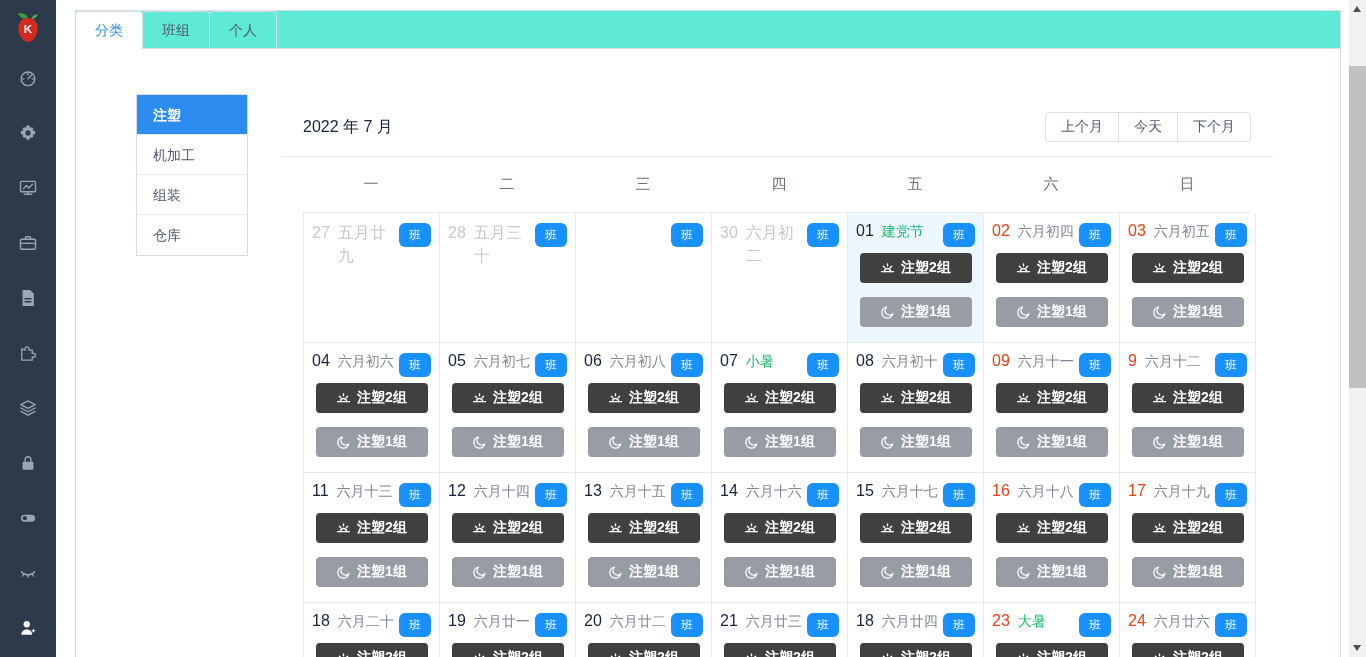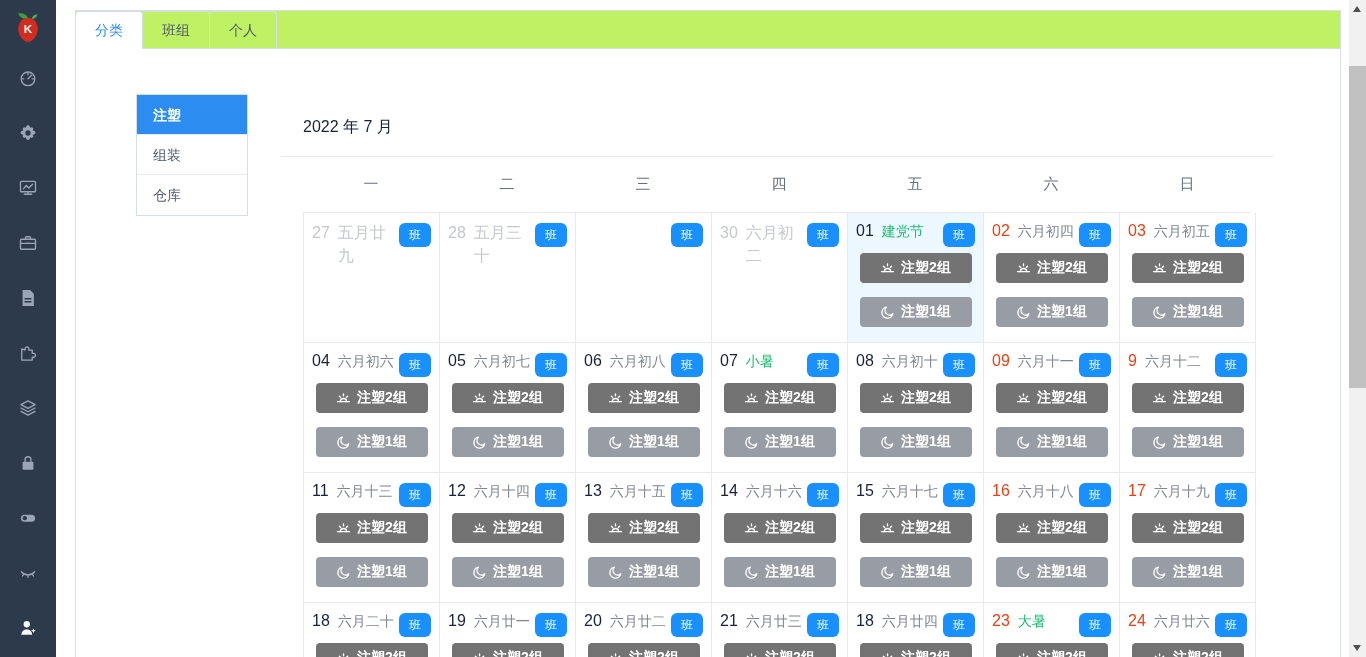--- a/index.html
+++ b/index.html
@@ -17,21 +17,21 @@
   .sicon .fillpart { fill:#9aa5b5; stroke:none; }
   .sicon.white { stroke:#f5f7fa; }
   .sicon.white .fillpart { fill:#f5f7fa; }
 
   
   .main { position:absolute; left:56px; top:0; right:17px; bottom:0; background:#fff; }
   .card { position:absolute; left:19px; top:10px; width:1266px; bottom:-10px;
           border:1px solid #d7dde4; background:#fff; }
 
   
-  .tabbar { height:38px; background:#bef264; border-bottom:1px solid #d7dde4; display:flex; }
+  .tabbar { height:38px; background:#5eead4; border-bottom:1px solid #d7dde4; display:flex; }
   .tab { min-width:68px; height:38px; display:flex; align-items:center; justify-content:center;
          font-size:14px; color:#51586b; border:1px solid #d7dde4; border-bottom:none;
          border-radius:4px 4px 0 0; margin-left:-1px; cursor:pointer; }
   .tab:first-child { margin-left:-1px; }
   .tab.active { background:#fff; color:#2d8cf0; position:relative; }
   .tab.active::after { content:""; position:absolute; left:0; right:0; bottom:-1px; height:1px; background:#fff; }
 
   .content { position:absolute; left:0; right:0; top:38px; bottom:0; background:#fff; }
 
   
@@ -68,21 +68,21 @@
   .lunar { font-size:14px; color:#808695; line-height:1.45; }
   .lunar.green { color:#19be6b; }
   .lunar.dim { color:#c5c8ce; font-size:16px; }
   .badge { position:absolute; top:10px; right:8px; width:32px; height:24px; border-radius:6px;
            background:#1890ff; color:#fff; font-size:12px; display:flex; align-items:center;
            justify-content:center; cursor:pointer; }
   .shifts { margin-top:12px; display:flex; flex-direction:column; align-items:center; gap:14px; }
   .shift { width:112px; height:30px; border-radius:4px; color:#fff; font-size:14px; font-weight:bold;
            display:flex; align-items:center; justify-content:center; gap:6px; cursor:pointer; }
   .shift svg { width:15px; height:15px; }
-  .shift.day-shift { background:#737373; }
+  .shift.day-shift { background:#404040; }
   .shift.night-shift { background:#989da5; }
 
   
   .scrollbar { position:fixed; right:0; top:0; width:17px; height:100%; background:#f1f1f1; z-index:9; }
   .sb-up, .sb-down { position:absolute; left:4px; width:0; height:0; cursor:pointer;
                      border-left:4.5px solid transparent; border-right:4.5px solid transparent; }
   .sb-up   { top:6px;    border-bottom:6px solid #4f4f4f; }
   .sb-down { bottom:6px; border-top:6px solid #4f4f4f; }
   .sb-thumb { position:absolute; top:66px; left:0; width:17px; height:322px; background:#c1c1c1; cursor:pointer; }
 </style>
@@ -182,27 +182,33 @@
         <div class="tab">
           <span>班组</span>
         </div>
         <div class="tab">
           <span>个人</span>
         </div>
       </div>
     <div class="content">
       <div class="cat-menu" id="cat-menu">
           <div class="cat-item selected"><span>注塑</span></div>
+          <div class="cat-item"><span>机加工</span></div>
           <div class="cat-item"><span>组装</span></div>
           <div class="cat-item"><span>仓库</span></div>
         </div>
 
       <div class="calendar">
         <div class="cal-header">
           <div class="cal-title">2022 年 7 月</div>
+          <div class="btn-group">
+            <button class="btn">上个月</button>
+            <button class="btn">今天</button>
+            <button class="btn">下个月</button>
+          </div>
         </div>
         <div class="cal-divider"></div>
         <div class="weekdays" id="weekdays">
             <span>一</span>
             <span>二</span>
             <span>三</span>
             <span>四</span>
             <span>五</span>
             <span>六</span>
             <span>日</span>

